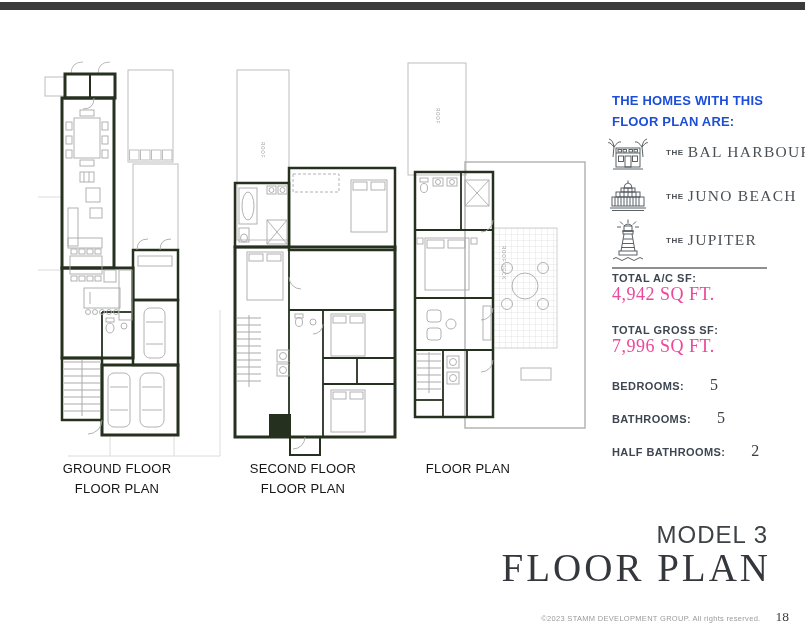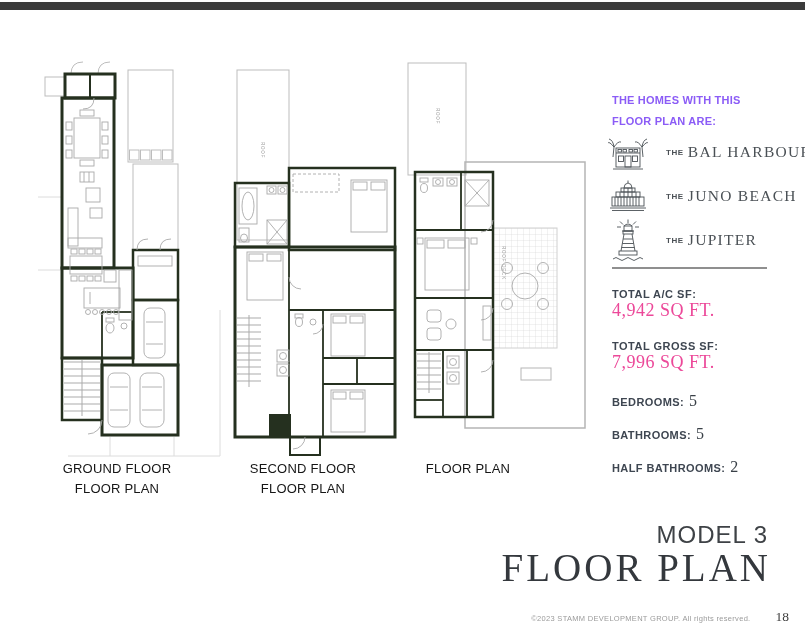--- a/index.html
+++ b/index.html
@@ -6,43 +6,43 @@
   #page{position:relative;width:805px;height:642px;background:#ffffff;overflow:hidden;
         font-family:"Liberation Sans",sans-serif;}
   #top-bar{position:absolute;left:0;right:0;top:2px;height:8px;background:#3b3b3b;}
 
   .plan-svg{position:absolute;}
   .plan-label{position:absolute;width:170px;text-align:center;color:#161616;
               font-size:13px;line-height:19.5px;font-weight:500;letter-spacing:.2px;}
 
   
   #panel-heading{position:absolute;left:612px;top:90px;width:170px;
-                 font-size:11px;font-weight:bold;color:#8b5cf6;line-height:21px;letter-spacing:.2px;}
+                 font-size:13px;font-weight:bold;color:#1d4ed8;line-height:21px;letter-spacing:.2px;}
   #homes-list{position:absolute;left:606px;top:130px;width:175px;display:flex;flex-direction:column;}
   .home-row{display:flex;align-items:center;height:44px;}
   .home-icon{width:44px;flex:none;display:flex;justify-content:center;}
   .home-name{margin-left:16px;color:#4a5055;white-space:nowrap;}
   .home-the{font-size:8px;font-weight:bold;letter-spacing:.6px;margin-right:4px;vertical-align:2px;}
   .home-title{font-family:"Liberation Serif",serif;font-size:15.5px;letter-spacing:1.3px;}
   #panel-divider{position:absolute;left:612px;top:267px;width:155px;height:2px;background:#8f8f8f;}
-  #panel-stats{position:absolute;left:612px;top:288px;width:170px;}
+  #panel-stats{position:absolute;left:612px;top:272px;width:170px;}
   .stat-label{font-size:11px;font-weight:bold;color:#3e4651;letter-spacing:.5px;}
   .stat-value{font-family:"Liberation Serif",serif;font-size:18px;color:#ec4899;letter-spacing:.5px;margin-top:0;}
   .stat-block{margin-bottom:19px;}
-  .stat-inline{margin-top:15px;display:flex;align-items:baseline;}
+  .stat-inline{margin-top:15px;display:flex;align-items:baseline;gap:21px;}
   .stat-inline .stat-label{letter-spacing:.4px;}
   .stat-inline .inline-value{font-family:"Liberation Serif",serif;font-size:16px;color:#394047;margin-left:5px;}
 
   
   #model-line{position:absolute;right:37px;top:521px;font-size:24px;color:#3e4246;
               letter-spacing:1px;font-weight:400;text-align:center;}
   #title-line{position:absolute;right:34px;top:545px;font-family:"Liberation Serif",serif;
               font-size:39px;color:#34383d;letter-spacing:3px;font-weight:400;}
 
-  #footer{position:absolute;right:16px;top:609px;display:flex;align-items:baseline;gap:25px;}
+  #footer{position:absolute;right:16px;top:609px;display:flex;align-items:baseline;gap:15px;}
   #copyright{font-size:7.5px;color:#9b9b9b;letter-spacing:.3px;}
   #page-number{font-family:"Liberation Serif",serif;font-size:13.5px;color:#3f3f3f;}
 
   svg .wall{stroke:#25301f;fill:none;}
   svg .lt{stroke:#bdbdbd;fill:none;stroke-width:1;}
   svg .fn{stroke:#a9a9a9;fill:none;stroke-width:.9;}
   svg text{font-family:"Liberation Sans",sans-serif;}
 </style>
 </head>
 <body>

